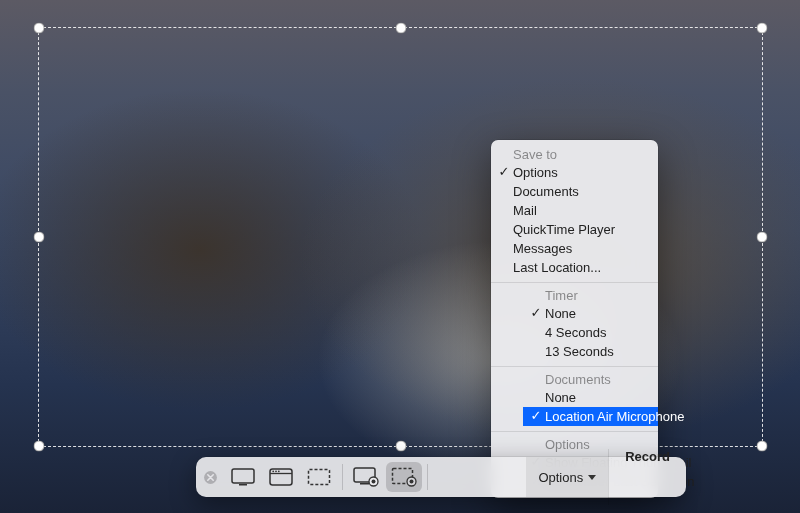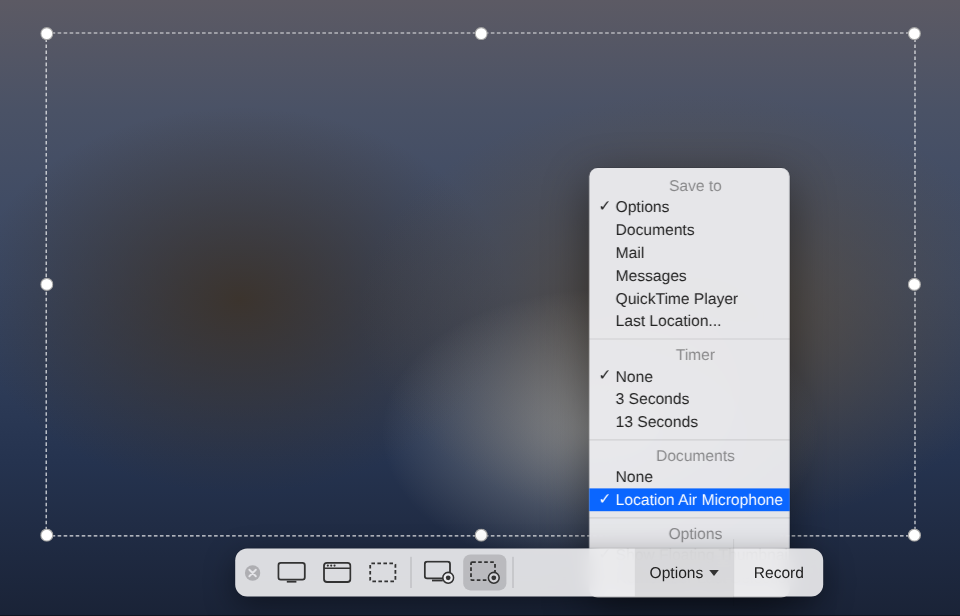--- a/index.html
+++ b/index.html
@@ -97,23 +97,24 @@
     padding: 0 12px;
     display: flex;
     align-items: center;
     gap: 3px;
     background: rgba(0,0,0,.07);
   }
   .record-btn {
     height: 56px;
     padding: 0 16px;
     display: flex;
-    align-items: center;
+    align-items: flex-start;
     border-left: 1px solid rgba(0,0,0,.1);
     border-radius: 0 10px 10px 0;
+    font-weight: bold;
   }
   .tb-label { font-size: 13px; color: #222; }
   .chev {
     width: 0; height: 0;
     border-left: 4px solid transparent;
     border-right: 4px solid transparent;
     border-top: 5px solid #333;
     margin-left: 2px;
   }
   .flex-spacer { flex: 1; }
@@ -131,26 +132,26 @@
     backdrop-filter: blur(10px);
     font-size: 13px;
   }
   .popover .section {
     padding: 2px 0 3px;
   }
   .popover .section + .section {
     border-top: 1px solid rgba(0,0,0,.1);
     margin-top: 2px;
     padding-top: 4px;
+    padding-left: 32px;
   }
   .section-title {
     color: rgba(0,0,0,.42);
     padding: 1px 12px 1px 22px;
     font-size: 13px;
-    text-align: center;
   }
   .menu-item {
     position: relative;
     padding: 1px 12px 1px 22px;
     line-height: 17px;
     color: #222;
     white-space: nowrap;
   }
   .menu-item.highlight {
     background: #0a66ff;
@@ -182,28 +183,28 @@
   <div class="handle h-bc"></div>
   <div class="handle h-br"></div>
 </div>
 
 <div class="popover">
   <div class="section">
     <div class="section-title">Save to</div>
     <div class="menu-item"><span class="check">✓</span><span>Options</span></div>
     <div class="menu-item"><span>Documents</span></div>
     <div class="menu-item"><span>Mail</span></div>
+    <div class="menu-item"><span>QuickTime Player</span></div>
     <div class="menu-item"><span>Messages</span></div>
-    <div class="menu-item"><span>QuickTime Player</span></div>
     <div class="menu-item"><span>Last Location...</span></div>
   </div>
   <div class="section">
     <div class="section-title">Timer</div>
     <div class="menu-item"><span class="check">✓</span><span>None</span></div>
-    <div class="menu-item"><span>3 Seconds</span></div>
+    <div class="menu-item"><span>4 Seconds</span></div>
     <div class="menu-item"><span>13 Seconds</span></div>
   </div>
   <div class="section">
     <div class="section-title">Documents</div>
     <div class="menu-item"><span>None</span></div>
     <div class="menu-item highlight"><span class="check">✓</span><span>Location Air Microphone</span></div>
   </div>
   <div class="section">
     <div class="section-title">Options</div>
     <div class="menu-item"><span class="check">✓</span><span>Show Floating Thumbnail</span></div>

